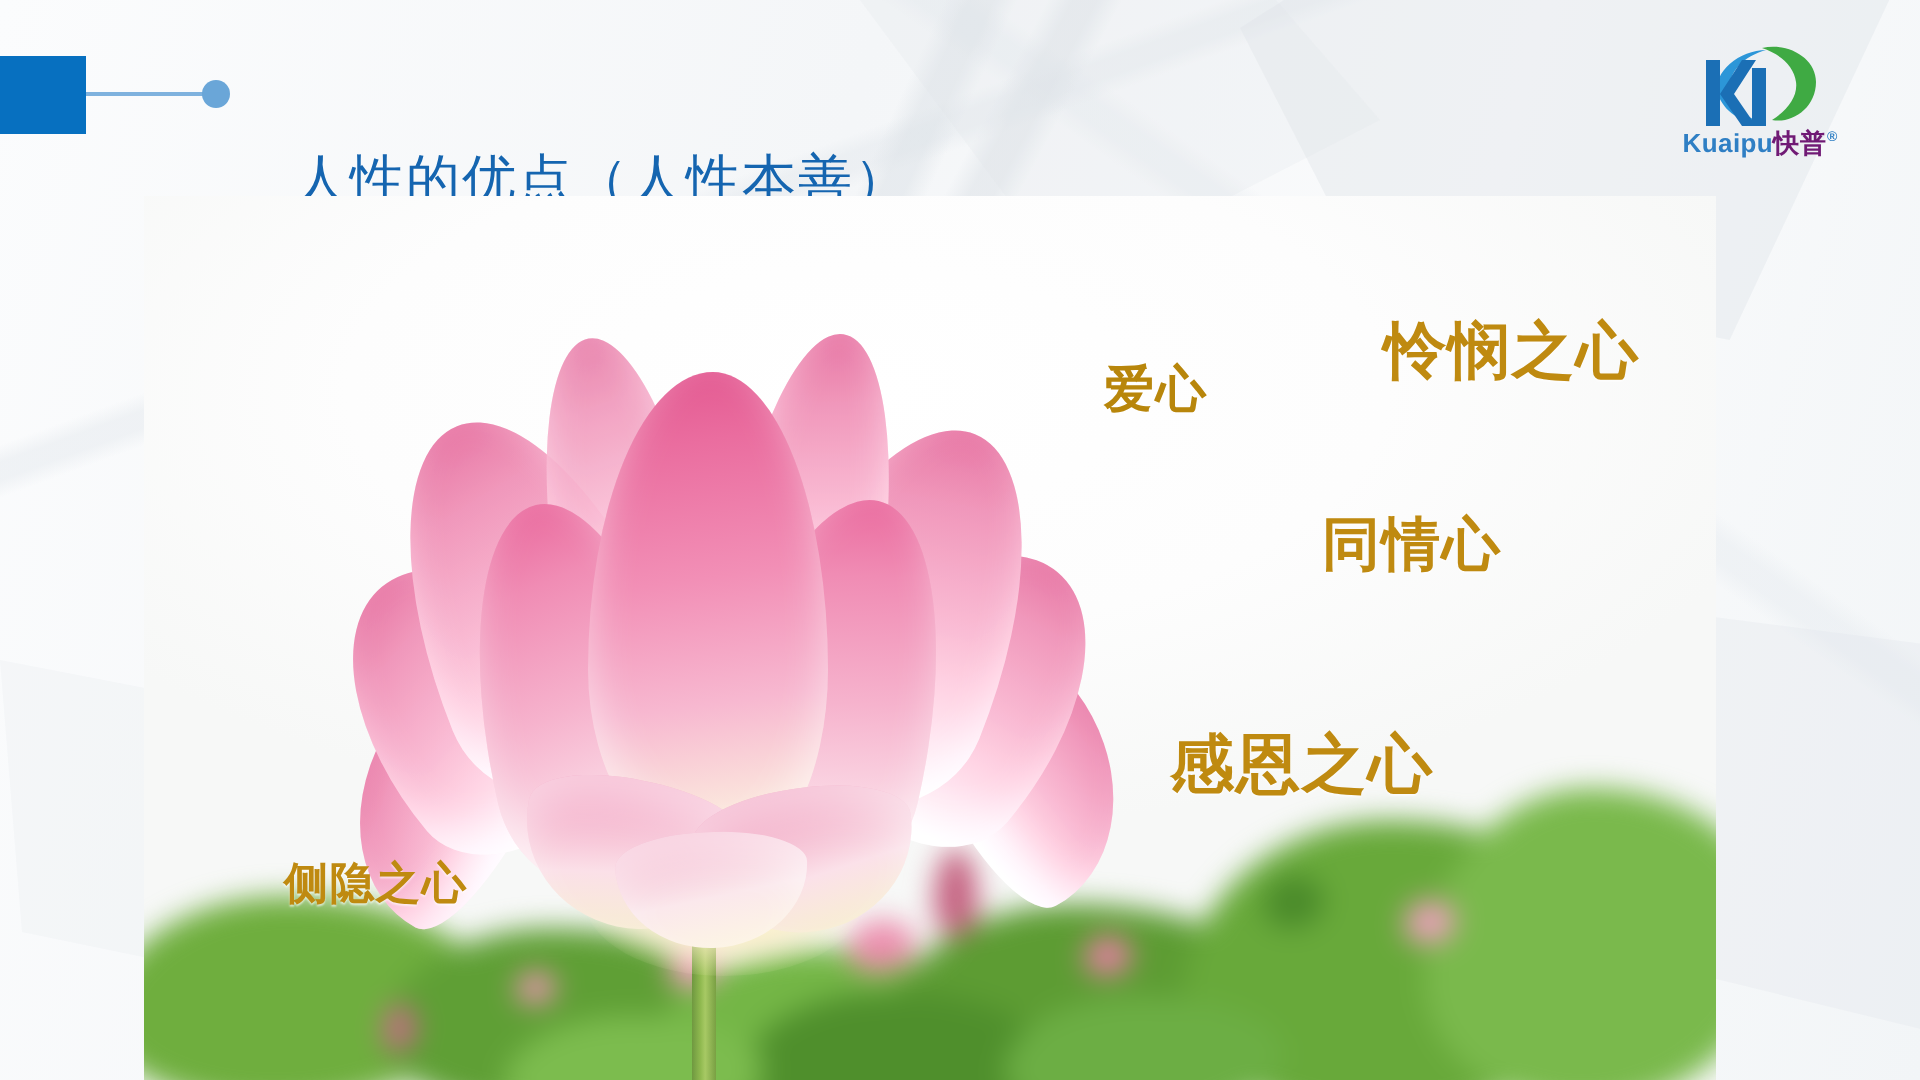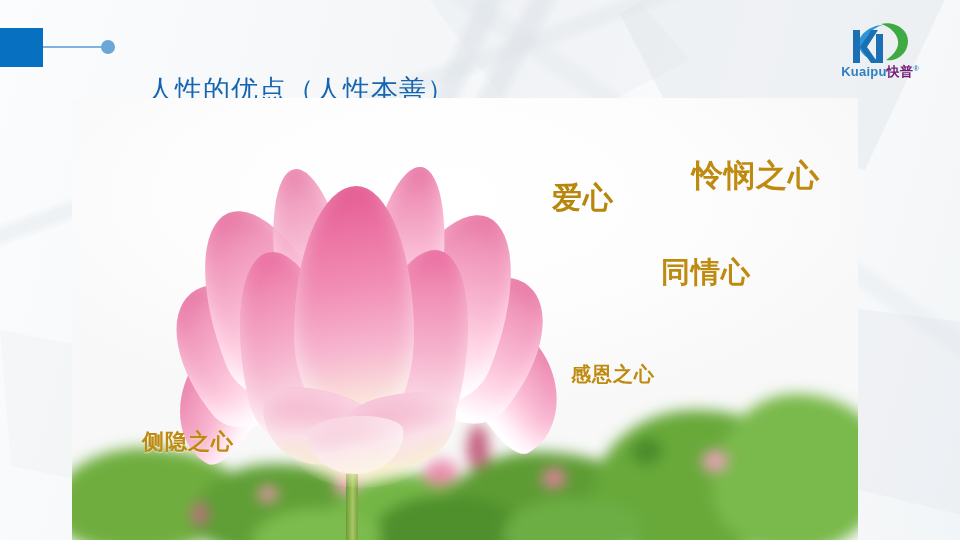--- a/index.html
+++ b/index.html
@@ -138,24 +138,24 @@
   }
 
   
   .gold-label {
     position: absolute;
     font-weight: bold;
     white-space: nowrap;
     letter-spacing: 1px;
     text-shadow: 0 1px 1px rgba(255,255,255,.6);
   }
-  .lbl-aixin     { left: 552px; top: 178px; font-size: 30px; }
+  .lbl-aixin     { left: 552px; top: 178px; font-size: 25px; }
   .lbl-lianmin   { left: 692px; top: 155px; font-size: 31px; }
   .lbl-tongqing  { left: 661px; top: 253px; font-size: 29px; }
-  .lbl-ganen     { left: 571px; top: 361px; font-size: 20px; }
+  .lbl-ganen     { left: 585px; top: 361px; font-size: 32px; }
   .lbl-ceyin     { left: 142px; top: 427px; font-size: 22px; }
 </style>
 </head>
 <body>
 
 <div class="slide">
 
   <div class="bg-texture"></div>
   <div class="poly p1"></div>
   <div class="poly p2"></div>

